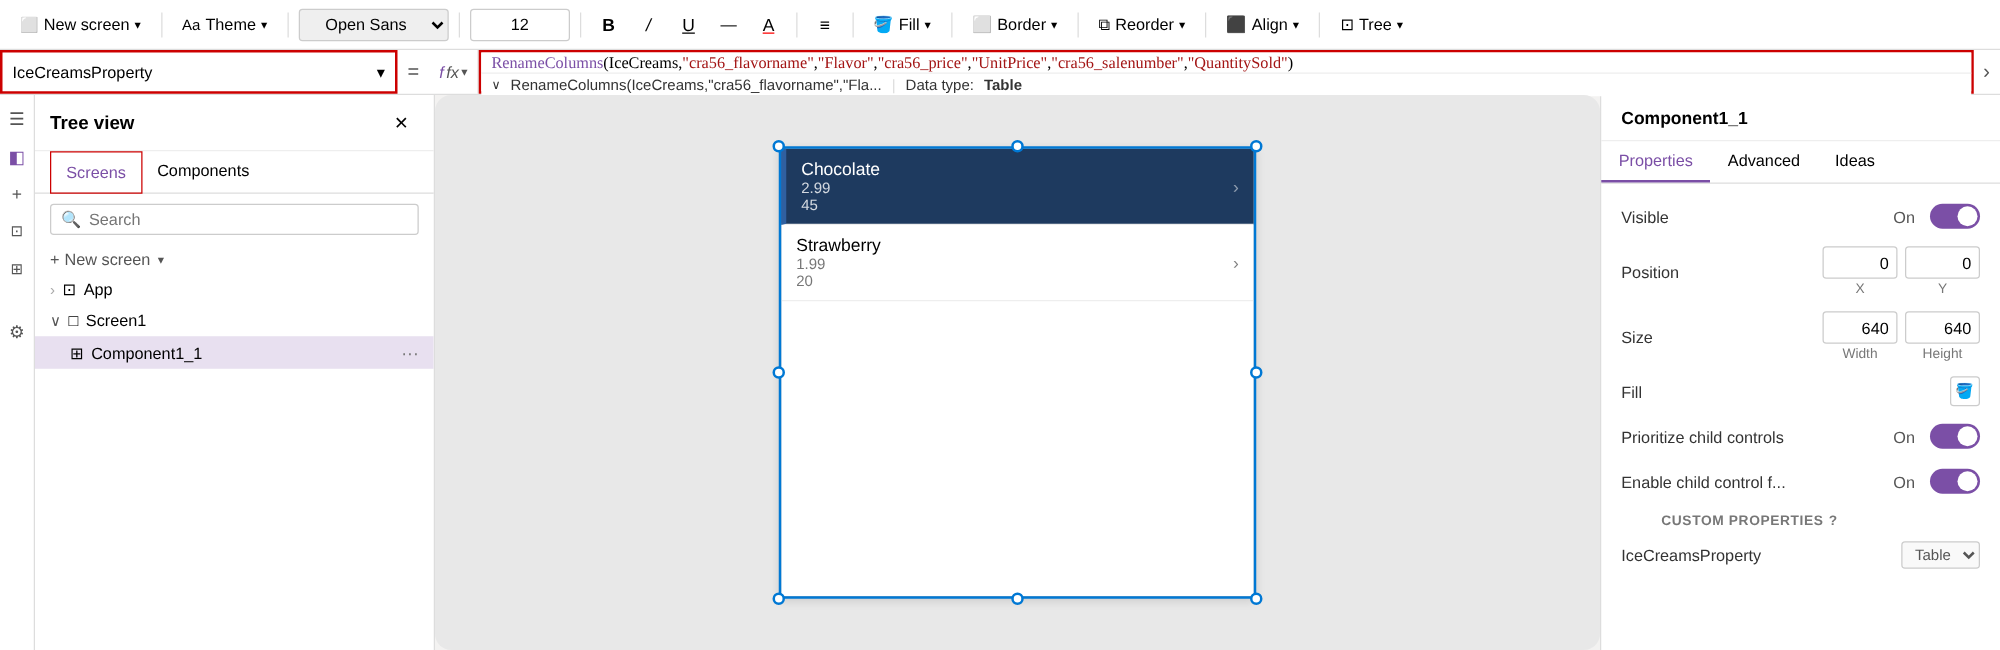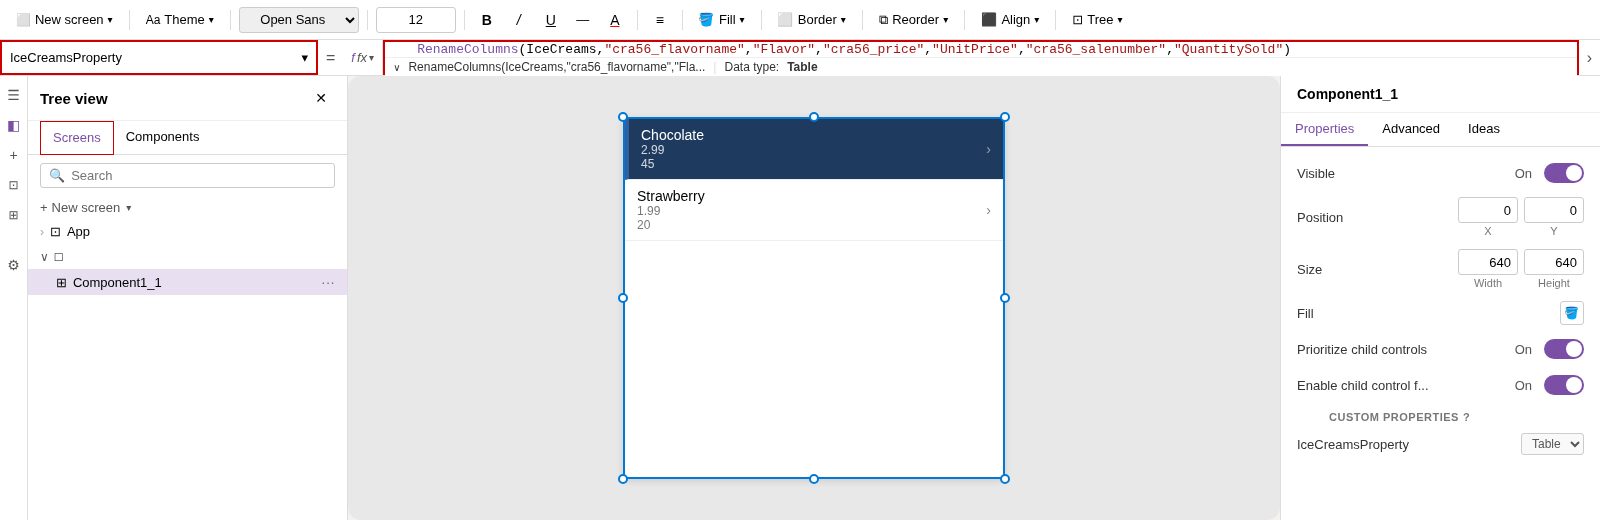--- a/index.html
+++ b/index.html
@@ -45,23 +45,23 @@
       display: flex; align-items: center; gap: 2px;
       padding: 0 8px; font-size: 13px; color: #555; cursor: pointer;
       border-right: 1px solid #ddd; height: 100%;
     }
     .formula-input-wrapper {
       flex: 1; height: 100%; border: 2px solid #cc0000;
       display: flex; flex-direction: column; position: relative;
     }
     .formula-input {
       flex: 1; padding: 0 8px; font-size: 13px;
-      font-family: Liberation Mono, monospace;
+      font-family: Liberation Serif, serif;
       border: none; outline: none; background: #fff;
-      display: flex; align-items: center; color: #000; margin-left: 24px;
+      display: flex; align-items: center; color: #000;
     }
     .formula-autocomplete {
       display: flex; align-items: center; gap: 8px;
       padding: 2px 8px; background: #fff; border-top: 1px solid #eee;
       font-size: 12px; color: #333;
     }
     .formula-autocomplete .data-type { font-weight: 600; }
     .chevron-right-btn {
       padding: 0 8px; cursor: pointer; color: #555; font-size: 16px;
     }
@@ -375,20 +375,21 @@
 
       <div class="tree-item">
         <span style="font-size:12px; color:#aaa;">›</span>
         <span style="font-size:13px;">⊡</span>
         <span class="label">App</span>
       </div>
 
       <div class="tree-item">
         <span style="font-size:12px; color:#555;">∨</span>
         <span style="font-size:13px;">□</span>
+        <span class="label">Screen1</span>
       </div>
 
       <div class="tree-item tree-item-indent selected">
         <span style="font-size:13px;">⊞</span>
         <span class="label">Component1_1</span>
         <span class="more-btn" style="display:block;">···</span>
       </div>
     </div>
   </div>
 

